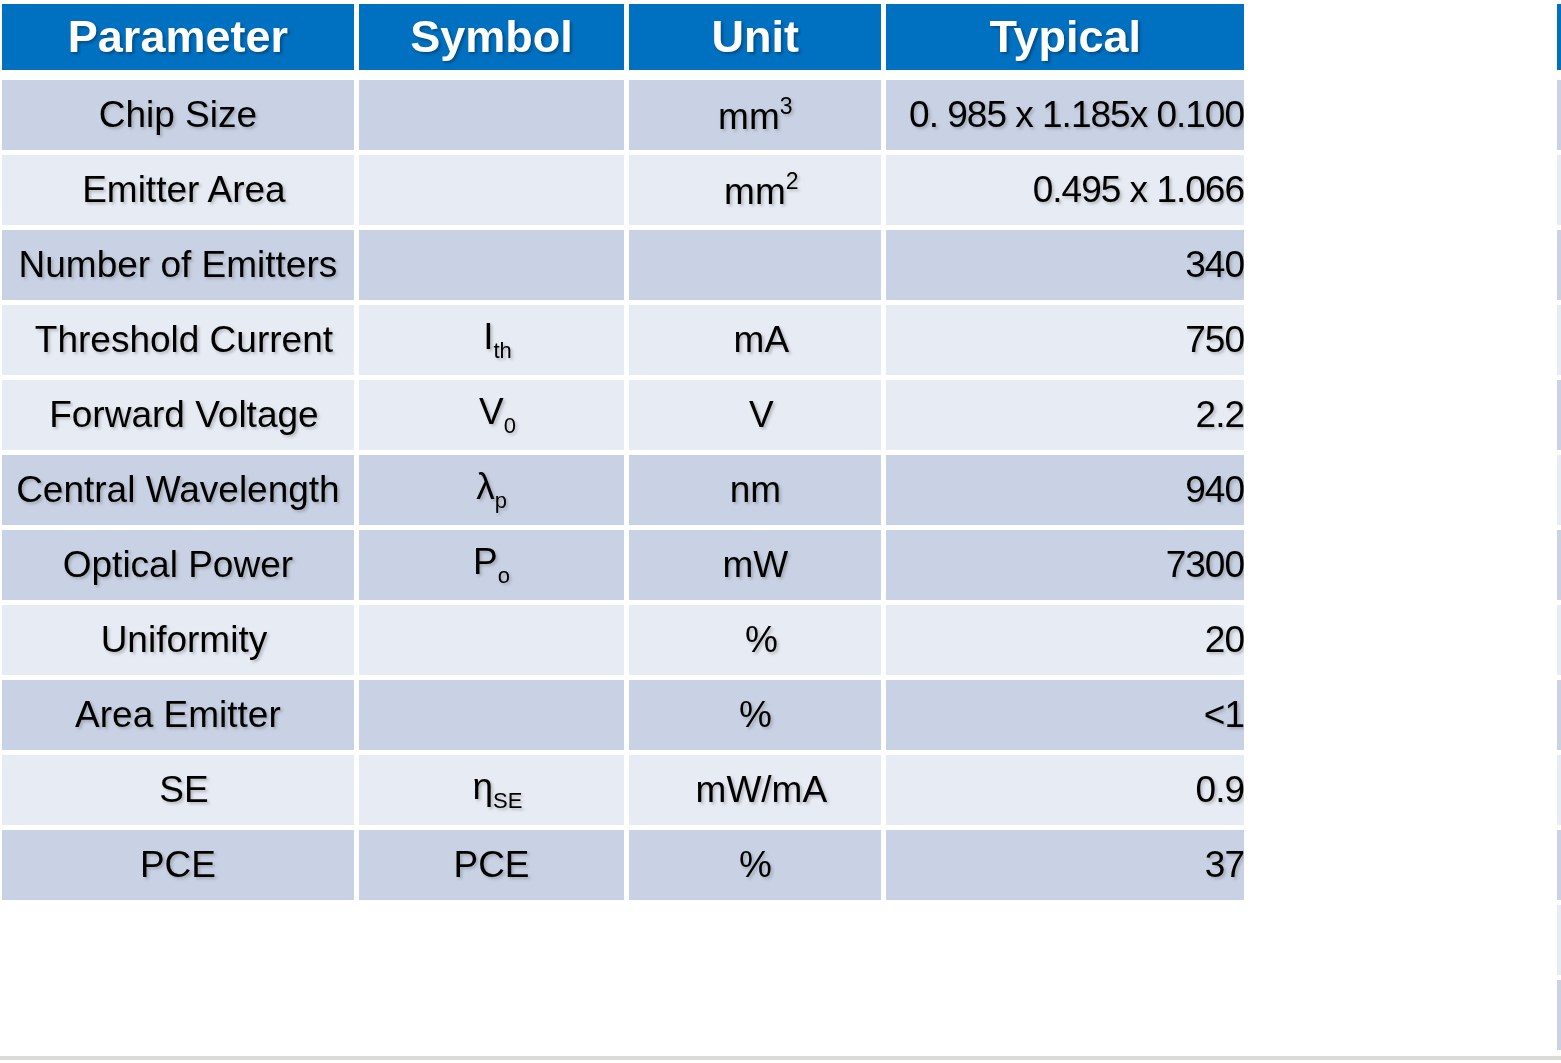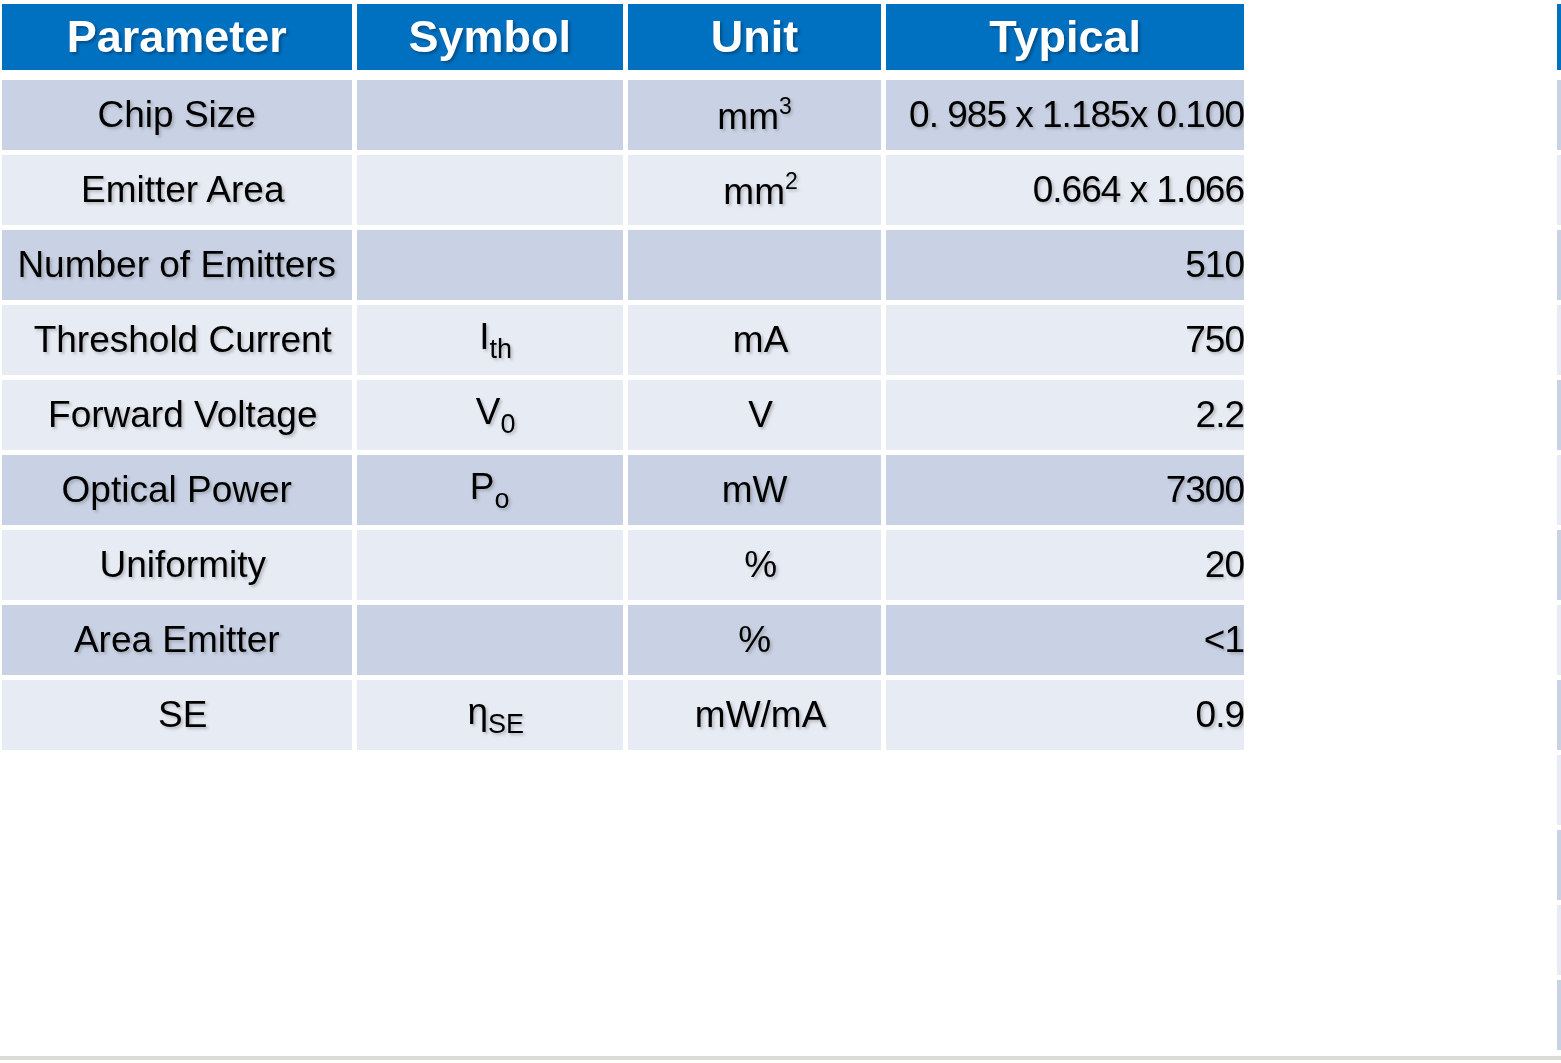--- a/index.html
+++ b/index.html
@@ -53,21 +53,21 @@
     text-align: right;
   }
   tr.band-dark td, .strip-cell.band-dark {
     background: var(--band-dark, #C9D2E5);
   }
   tr.band-light td, .strip-cell.band-light {
     background: var(--band-light, #E7EBF4);
     padding-left: 12px;
   }
   .sub {
-    font-size: 27px;
+    font-size: 22px;
     vertical-align: -9px;
   }
   .sup {
     font-size: 23px;
     vertical-align: 15px;
   }
   .edge-strip {
     position: absolute;
     left: 1557px;
     top: 4px;
@@ -116,41 +116,47 @@
         <tr class="band-dark">
           <td class="col-param">Chip Size</td>
           <td class="col-symbol"></td>
           <td class="col-unit"><span>mm</span><span class="sup">3</span></td>
           <td class="col-typical">0. 985 x 1.185x 0.100</td>
         </tr>
         <tr class="band-light">
           <td class="col-param">Emitter Area</td>
           <td class="col-symbol"></td>
           <td class="col-unit"><span>mm</span><span class="sup">2</span></td>
-          <td class="col-typical">0.664 x 1.066</td>
+          <td class="col-typical">0.495 x 1.066</td>
         </tr>
         <tr class="band-dark">
           <td class="col-param">Number of Emitters</td>
           <td class="col-symbol"></td>
           <td class="col-unit"></td>
-          <td class="col-typical">510</td>
+          <td class="col-typical">340</td>
         </tr>
         <tr class="band-light">
           <td class="col-param">Threshold Current</td>
           <td class="col-symbol"><span>I</span><span class="sub">th</span></td>
           <td class="col-unit"><span>mA</span></td>
           <td class="col-typical">750</td>
         </tr>
         <tr class="band-light">
           <td class="col-param">Forward Voltage</td>
           <td class="col-symbol"><span>V</span><span class="sub">0</span></td>
           <td class="col-unit"><span>V</span></td>
           <td class="col-typical">2.2</td>
         </tr>
         <tr class="band-dark">
+          <td class="col-param">Central Wavelength</td>
+          <td class="col-symbol"><span>λ</span><span class="sub">p</span></td>
+          <td class="col-unit"><span>nm</span></td>
+          <td class="col-typical">940</td>
+        </tr>
+        <tr class="band-dark">
           <td class="col-param">Optical Power</td>
           <td class="col-symbol"><span>P</span><span class="sub">o</span></td>
           <td class="col-unit"><span>mW</span></td>
           <td class="col-typical">7300</td>
         </tr>
         <tr class="band-light">
           <td class="col-param">Uniformity</td>
           <td class="col-symbol"></td>
           <td class="col-unit"><span>%</span></td>
           <td class="col-typical">20</td>
@@ -160,20 +166,26 @@
           <td class="col-symbol"></td>
           <td class="col-unit"><span>%</span></td>
           <td class="col-typical">&lt;1</td>
         </tr>
         <tr class="band-light">
           <td class="col-param">SE</td>
           <td class="col-symbol"><span>η</span><span class="sub">SE</span></td>
           <td class="col-unit"><span>mW/mA</span></td>
           <td class="col-typical">0.9</td>
         </tr>
+        <tr class="band-dark">
+          <td class="col-param">PCE</td>
+          <td class="col-symbol"><span>PCE</span></td>
+          <td class="col-unit"><span>%</span></td>
+          <td class="col-typical">37</td>
+        </tr>
       </tbody>
   </table>
 
   <div class="edge-strip">
       <div class="strip-header"></div>
       <div class="strip-cell band-dark"></div>
       <div class="strip-cell band-light"></div>
       <div class="strip-cell band-dark"></div>
       <div class="strip-cell band-light"></div>
       <div class="strip-cell band-dark"></div>

